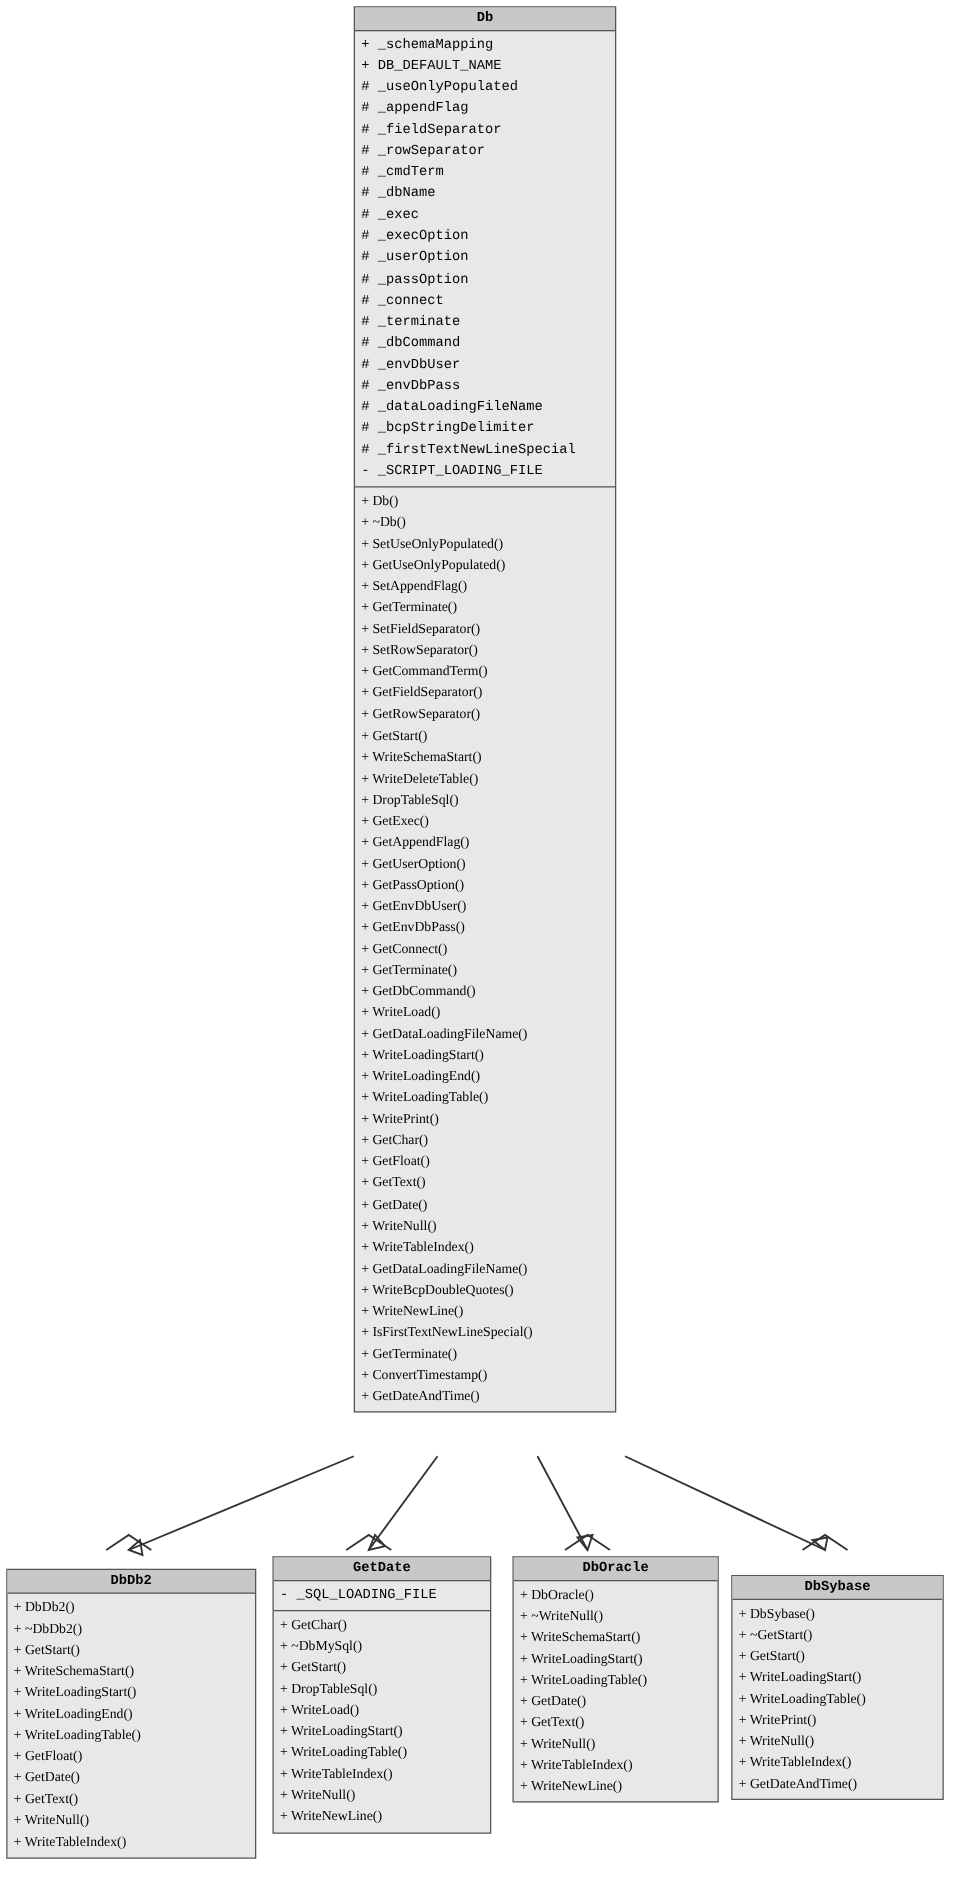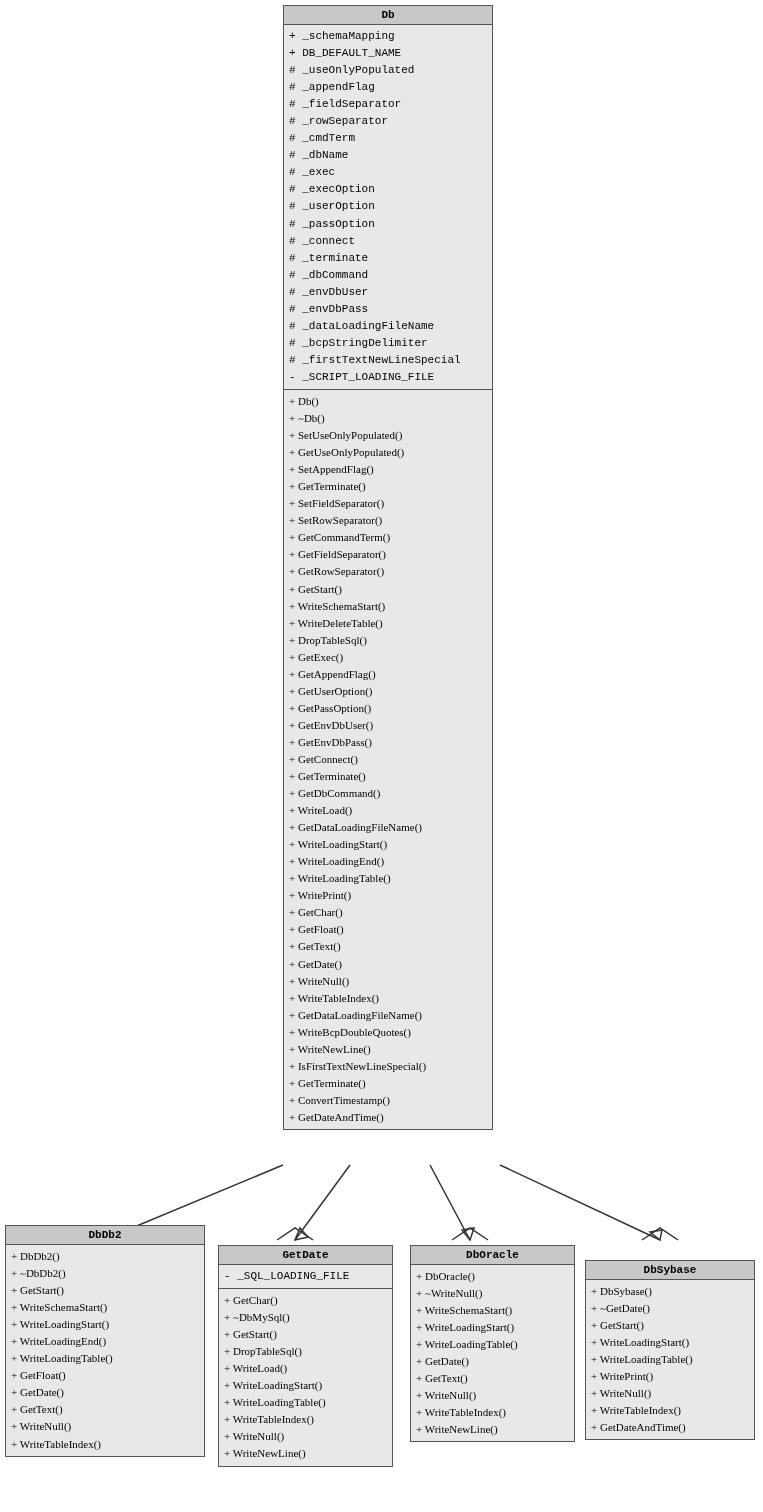--- a/index.html
+++ b/index.html
@@ -153,21 +153,21 @@
       <p>+ GetDataLoadingFileName()</p>
       <p>+ WriteBcpDoubleQuotes()</p>
       <p>+ WriteNewLine()</p>
       <p>+ IsFirstTextNewLineSpecial()</p>
       <p>+ GetTerminate()</p>
       <p>+ ConvertTimestamp()</p>
       <p>+ GetDateAndTime()</p>
     </div>
   </div>
 
-  <div class="uml-box" style="left: 5px; top: 1225px; width: 200px;">
+  <div class="uml-box" style="left: 5px; top: 1255px; width: 200px;">
     <div class="box-title">DbDb2</div>
     <div class="box-section">
       <p>+ DbDb2()</p>
       <p>+ ~DbDb2()</p>
       <p>+ GetStart()</p>
       <p>+ WriteSchemaStart()</p>
       <p>+ WriteLoadingStart()</p>
       <p>+ WriteLoadingEnd()</p>
       <p>+ WriteLoadingTable()</p>
       <p>+ GetFloat()</p>
@@ -210,21 +210,21 @@
       <p>+ WriteNull()</p>
       <p>+ WriteTableIndex()</p>
       <p>+ WriteNewLine()</p>
     </div>
   </div>
 
   <div class="uml-box" style="left: 585px; top: 1260px; width: 170px;">
     <div class="box-title">DbSybase</div>
     <div class="box-section">
       <p>+ DbSybase()</p>
-      <p>+ ~GetDate()</p>
+      <p>+ ~GetStart()</p>
       <p>+ GetStart()</p>
       <p>+ WriteLoadingStart()</p>
       <p>+ WriteLoadingTable()</p>
       <p>+ WritePrint()</p>
       <p>+ WriteNull()</p>
       <p>+ WriteTableIndex()</p>
       <p>+ GetDateAndTime()</p>
     </div>
   </div>
 

